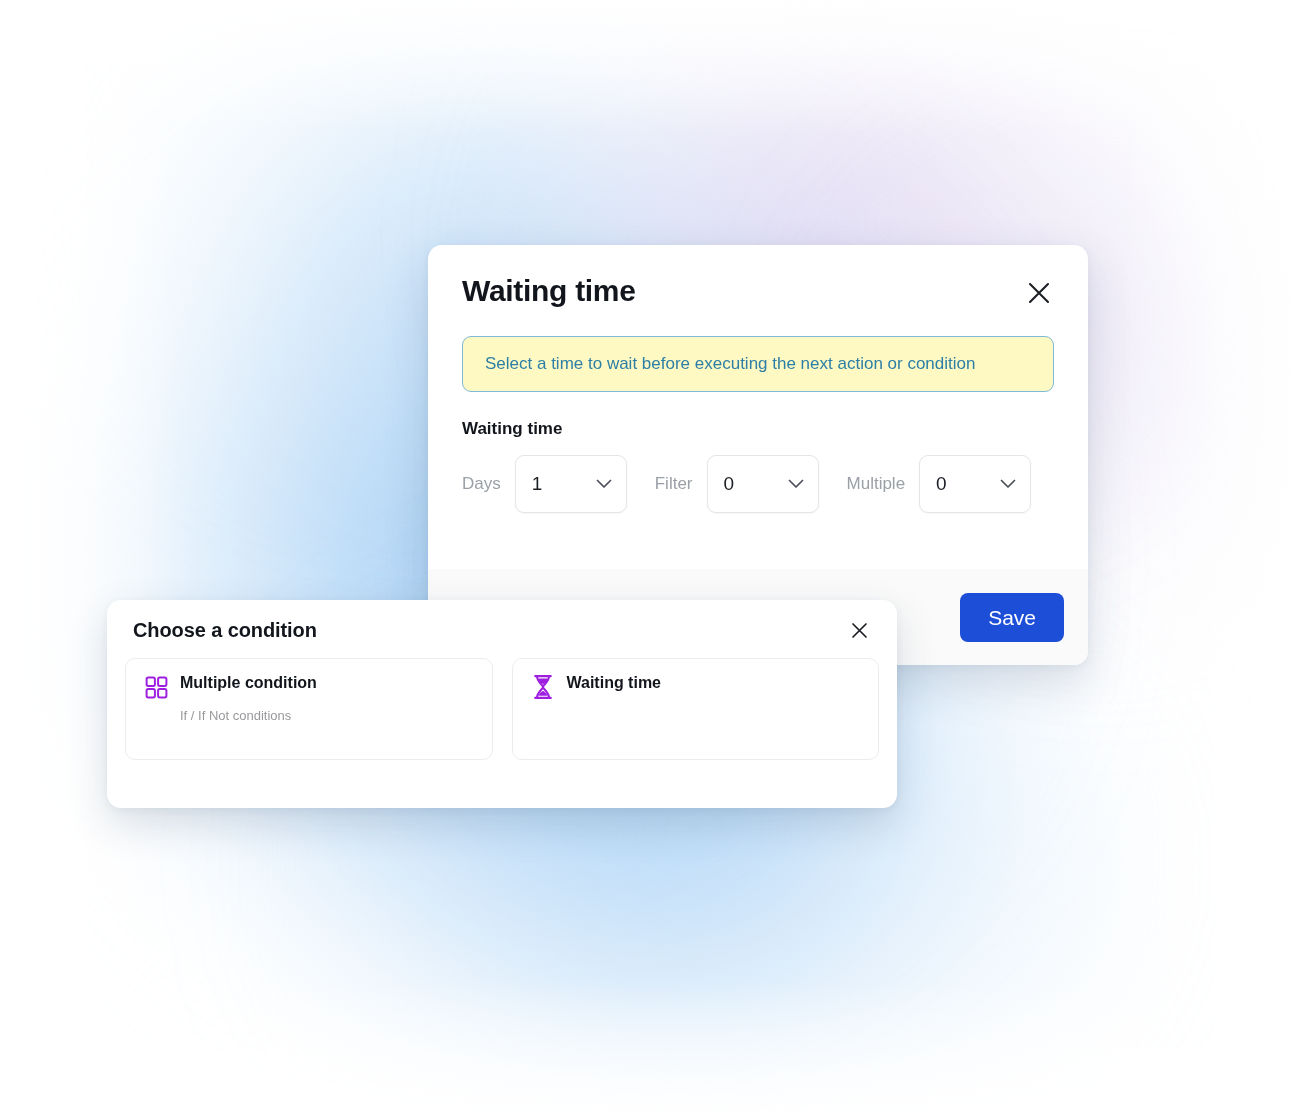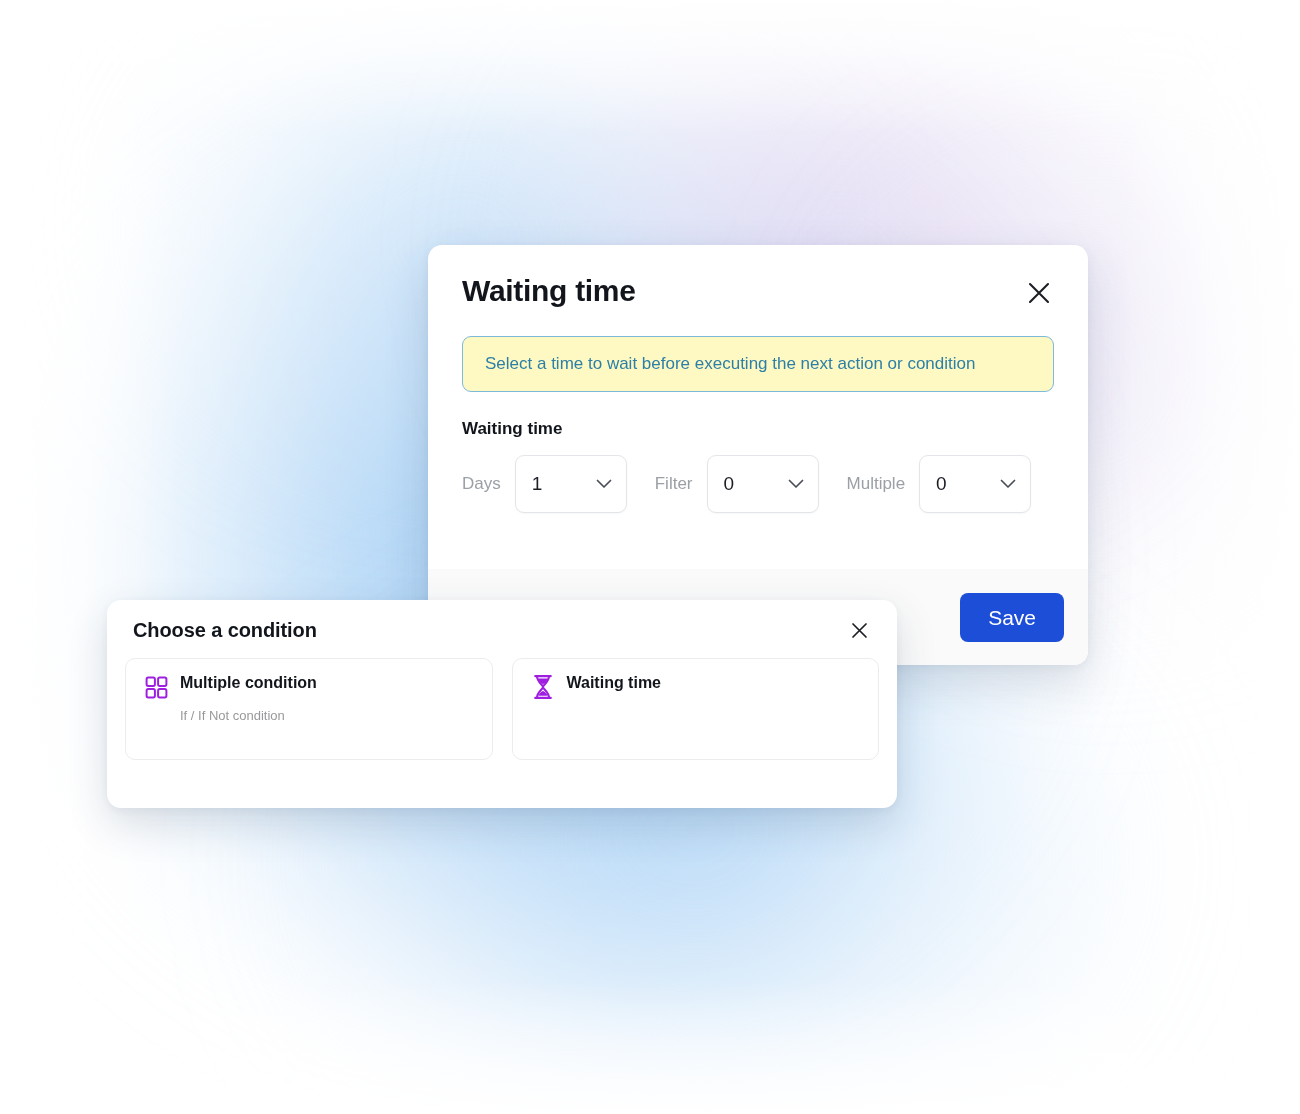--- a/index.html
+++ b/index.html
@@ -347,21 +347,21 @@
         <span class="cond-icon">
           <svg width="23" height="23" viewBox="0 0 23 23" aria-hidden="true">
             <rect x="1.6" y="1.6" width="8.3" height="8.3" rx="1.6" fill="none" stroke="#9e1fe0" stroke-width="2"></rect>
             <rect x="13.1" y="1.6" width="8.3" height="8.3" rx="1.6" fill="none" stroke="#9e1fe0" stroke-width="2"></rect>
             <rect x="1.6" y="13.1" width="8.3" height="8.3" rx="1.6" fill="none" stroke="#9e1fe0" stroke-width="2"></rect>
             <rect x="13.1" y="13.1" width="8.3" height="8.3" rx="1.6" fill="none" stroke="#9e1fe0" stroke-width="2"></rect>
           </svg>
         </span>
         <span class="cond-title">Multiple condition</span>
       </div>
-      <div class="cond-desc">If / If Not condition</div>
+      <div class="cond-desc">If / If Not conditions</div>
     </div>
 
 
     <div class="cond-card">
       <div class="cond-card-top">
         <span class="cond-icon">
           <svg width="22" height="26" viewBox="0 0 22 26" aria-hidden="true">
             <path d="M3.2 2.1 H18.8" stroke="#9e1fe0" stroke-width="2.1" stroke-linecap="round"></path>
             <path d="M3.2 23.9 H18.8" stroke="#9e1fe0" stroke-width="2.1" stroke-linecap="round"></path>
             <path d="M5.0 2.1 C5.0 8.0 11 11 11 13 C11 15 5.0 18 5.0 23.9" fill="none" stroke="#9e1fe0" stroke-width="2.1" stroke-linejoin="round"></path>

